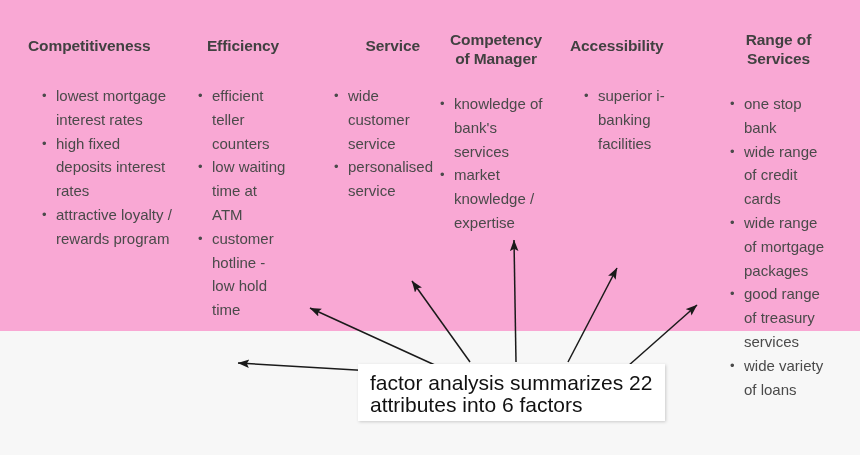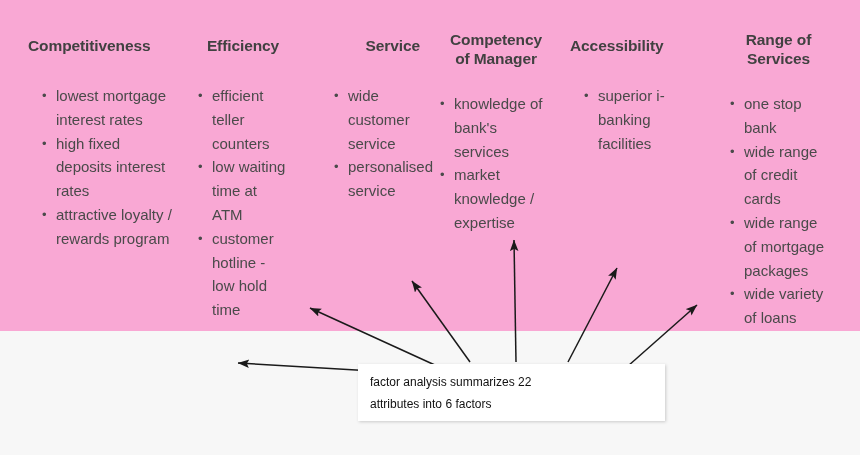--- a/index.html
+++ b/index.html
@@ -99,21 +99,21 @@
     left: 358px;
     top: 364px;
     width: 307px;
     height: 57px;
     background: #ffffff;
     box-shadow: 1px 1px 3px rgba(0,0,0,0.18);
     box-sizing: border-box;
     padding: 8px 10px 0 12px;
   }
   #callout .callout-text {
-    font-size: 12px;
+    font-size: 21px;
     color: #111111;
     line-height: 21.5px;
     white-space: pre-line;
   }
 </style>
 </head>
 <body>
 
 <div id="stage">
 
@@ -177,20 +177,21 @@
       </ul>
     </div>
 
     <div class="column" id="col-5">
       <div class="col-head">Range of
 Services</div>
       <ul class="col-list">
         <li>one stop bank</li>
         <li>wide range of credit cards</li>
         <li>wide range of mortgage packages</li>
+        <li>good range of treasury services</li>
         <li>wide variety of loans</li>
       </ul>
     </div>
 
   </div>
 
   <div id="callout">
     <div class="callout-text">factor analysis summarizes 22
 attributes into 6 factors</div>
   </div>

